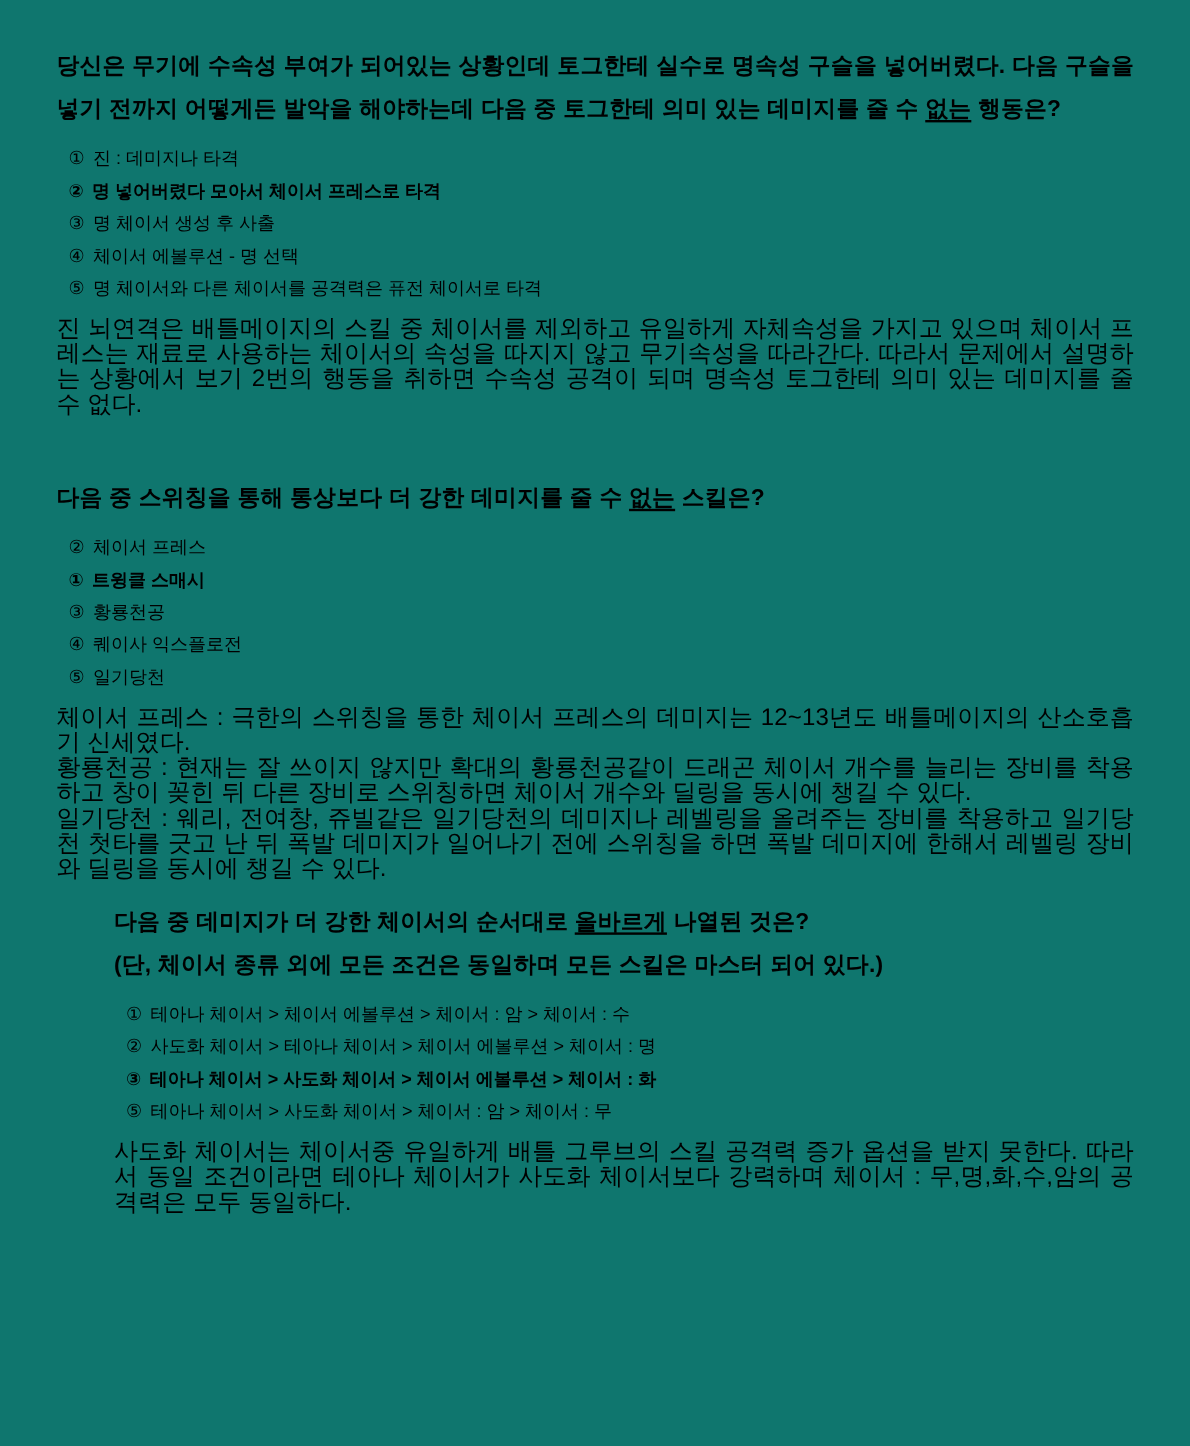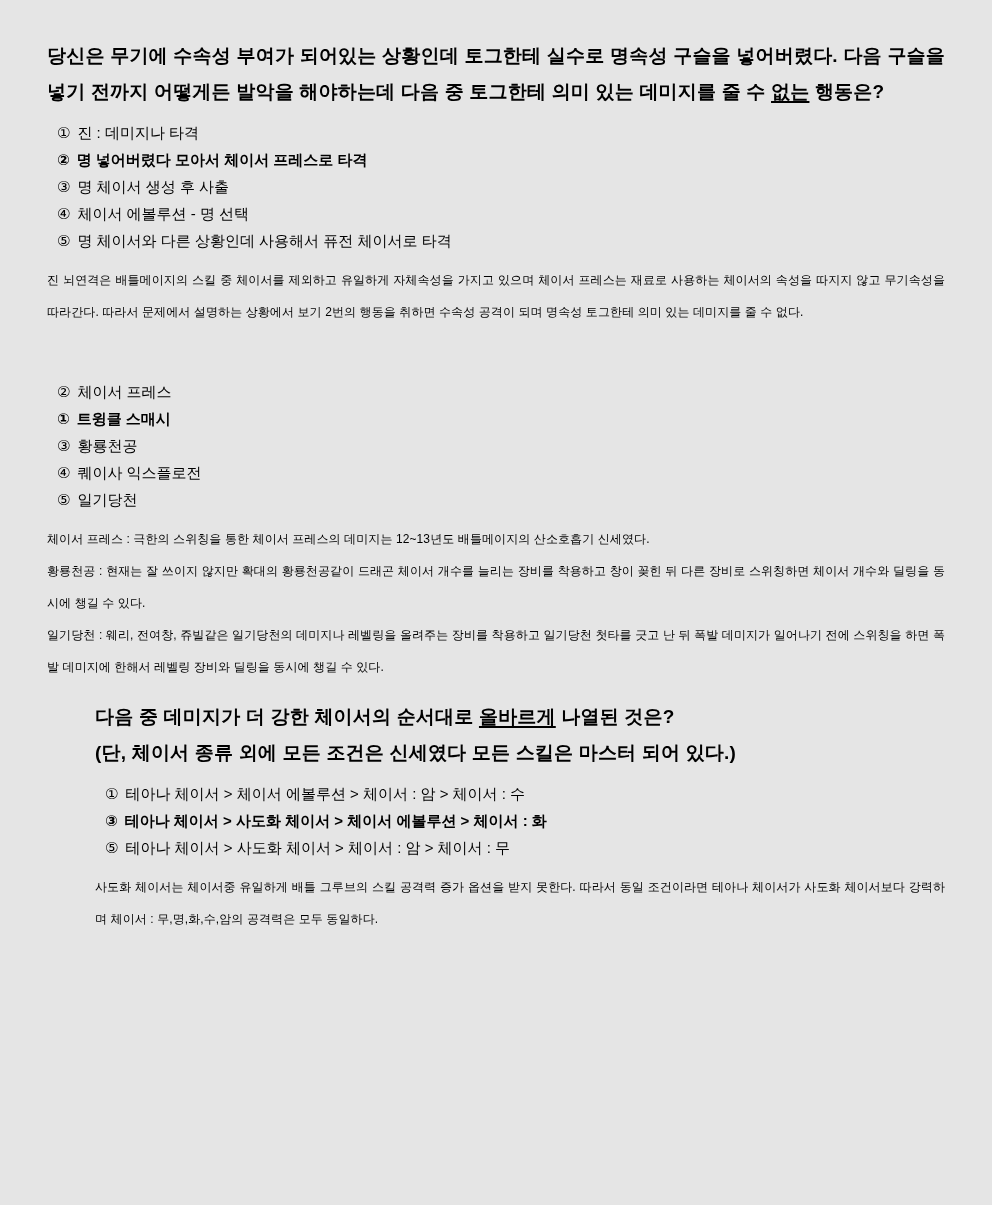--- a/index.html
+++ b/index.html
@@ -8,21 +8,21 @@
     width: 992px;
     height: 1205px;
     overflow: hidden;
     font-family: "Liberation Sans", "DejaVu Sans", sans-serif;
     color: #000000;
   }
   .page {
     width: 992px;
     height: 1205px;
     padding: 38px 47px 0 47px;
-    background: #e5e5e5;
+    background: #0f766e;
   }
   .qa { }
   .qa + .qa { margin-top: 50px; }
   .qa.tight { margin-top: 16px; margin-left: 48px; }
   .prompt {
     font-size: 19px;
     font-weight: bold;
     line-height: 36px;
     text-align: justify;
     word-break: break-all;
@@ -39,66 +39,68 @@
     margin: 9px 0 10px 10px;
   }
   .option {
     font-size: 15px;
     line-height: 27px;
     font-weight: normal;
   }
   .option.bold { font-weight: bold; }
   .option .marker { margin-right: 7px; }
   .explain p {
-    font-size: 12px;
-    line-height: 32px;
+    font-size: 20px;
+    line-height: 21px;
     text-align: justify;
     word-break: break-all;
     letter-spacing: 0.1px;
   }
 </style>
 </head>
 <body>
 
 <div class="page">
 
   <section class="qa">
     <p class="prompt"><span>당신은 무기에 수속성 부여가 되어있는 상황인데 토그한테 실수로 명속성 구슬을 넣어버렸다. 다음 구슬을 넣기 전까지 어떻게든 발악을 해야하는데 다음 중 토그한테 의미 있는 데미지를 줄 수 </span><span class="u">없는</span><span> 행동은?</span></p>
     <ul class="options">
       <li class="option"><span class="marker">①</span><span>진 : 데미지나 타격</span></li>
       <li class="option bold"><span class="marker">②</span><span>명 넣어버렸다 모아서 체이서 프레스로 타격</span></li>
       <li class="option"><span class="marker">③</span><span>명 체이서 생성 후 사출</span></li>
       <li class="option"><span class="marker">④</span><span>체이서 에볼루션 - 명 선택</span></li>
-      <li class="option"><span class="marker">⑤</span><span>명 체이서와 다른 상황인데 사용해서 퓨전 체이서로 타격</span></li>
+      <li class="option"><span class="marker">⑤</span><span>명 체이서와 다른 체이서를 공격력은 퓨전 체이서로 타격</span></li>
     </ul>
     <div class="explain">
       <p>진 뇌연격은 배틀메이지의 스킬 중 체이서를 제외하고 유일하게 자체속성을 가지고 있으며 체이서 프레스는 재료로 사용하는 체이서의 속성을 따지지 않고 무기속성을 따라간다. 따라서 문제에서 설명하는 상황에서 보기 2번의 행동을 취하면 수속성 공격이 되며 명속성 토그한테 의미 있는 데미지를 줄 수 없다.</p>
     </div>
   </section>
 
   <section class="qa">
+    <p class="prompt"><span>다음 중 스위칭을 통해 통상보다 더 강한 데미지를 줄 수 </span><span class="u">없는</span><span> 스킬은?</span></p>
     <ul class="options">
       <li class="option"><span class="marker">②</span><span>체이서 프레스</span></li>
       <li class="option bold"><span class="marker">①</span><span>트윙클 스매시</span></li>
       <li class="option"><span class="marker">③</span><span>황룡천공</span></li>
       <li class="option"><span class="marker">④</span><span>퀘이사 익스플로전</span></li>
       <li class="option"><span class="marker">⑤</span><span>일기당천</span></li>
     </ul>
     <div class="explain">
       <p>체이서 프레스 : 극한의 스위칭을 통한 체이서 프레스의 데미지는 12~13년도 배틀메이지의 산소호흡기 신세였다.</p>
       <p>황룡천공 : 현재는 잘 쓰이지 않지만 확대의 황룡천공같이 드래곤 체이서 개수를 늘리는 장비를 착용하고 창이 꽂힌 뒤 다른 장비로 스위칭하면 체이서 개수와 딜링을 동시에 챙길 수 있다.</p>
       <p>일기당천 : 웨리, 전여창, 쥬빌같은 일기당천의 데미지나 레벨링을 올려주는 장비를 착용하고 일기당천 첫타를 긋고 난 뒤 폭발 데미지가 일어나기 전에 스위칭을 하면 폭발 데미지에 한해서 레벨링 장비와 딜링을 동시에 챙길 수 있다.</p>
     </div>
   </section>
 
   <section class="qa tight">
     <p class="prompt"><span>다음 중 데미지가 더 강한 체이서의 순서대로 </span><span class="u">올바르게</span><span> 나열된 것은?</span></p>
-    <p class="prompt noalign">(단, 체이서 종류 외에 모든 조건은 신세였다 모든 스킬은 마스터 되어 있다.)</p>
+    <p class="prompt noalign">(단, 체이서 종류 외에 모든 조건은 동일하며 모든 스킬은 마스터 되어 있다.)</p>
     <ul class="options">
       <li class="option"><span class="marker">①</span><span>테아나 체이서 &gt; 체이서 에볼루션 &gt; 체이서 : 암 &gt; 체이서 : 수</span></li>
+      <li class="option"><span class="marker">②</span><span>사도화 체이서 &gt; 테아나 체이서 &gt; 체이서 에볼루션 &gt; 체이서 : 명</span></li>
       <li class="option bold"><span class="marker">③</span><span>테아나 체이서 &gt; 사도화 체이서 &gt; 체이서 에볼루션 &gt; 체이서 : 화</span></li>
       <li class="option"><span class="marker">⑤</span><span>테아나 체이서 &gt; 사도화 체이서 &gt; 체이서 : 암 &gt; 체이서 : 무</span></li>
     </ul>
     <div class="explain">
       <p>사도화 체이서는 체이서중 유일하게 배틀 그루브의 스킬 공격력 증가 옵션을 받지 못한다. 따라서 동일 조건이라면 테아나 체이서가 사도화 체이서보다 강력하며 체이서 : 무,명,화,수,암의 공격력은 모두 동일하다.</p>
     </div>
   </section>
 
 </div>
 

